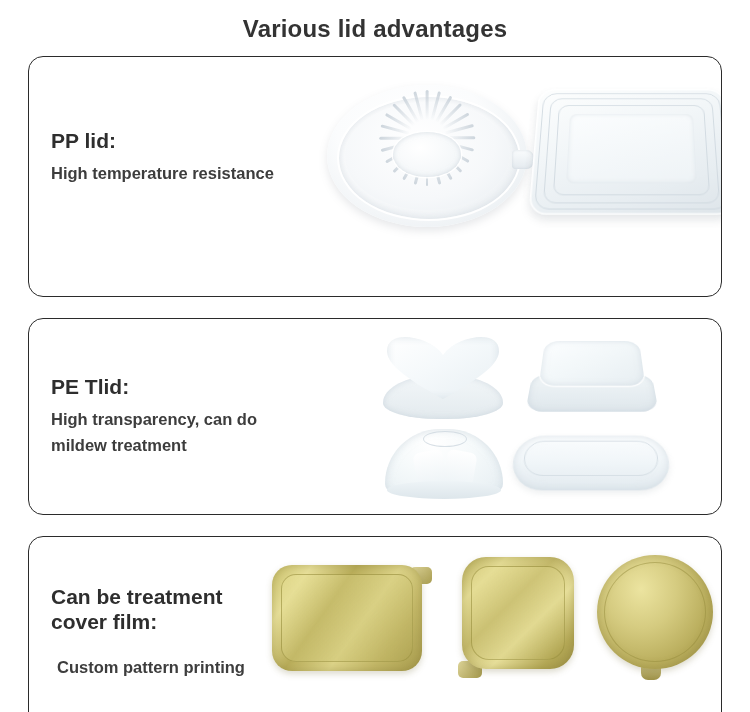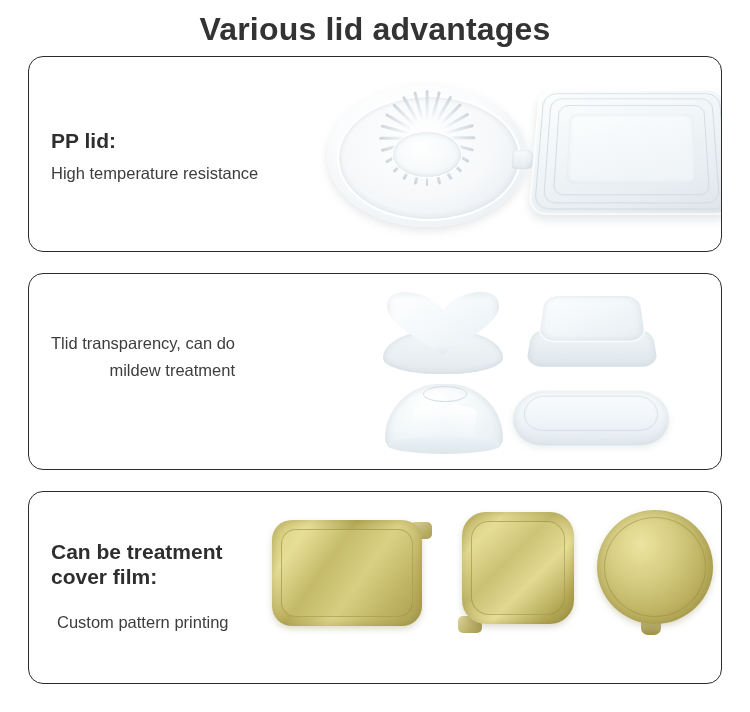--- a/index.html
+++ b/index.html
@@ -11,21 +11,21 @@
     width: 750px;
     height: 712px;
     font-family: "Liberation Sans", sans-serif;
     color: #3a3a3a;
     overflow: hidden;
     position: relative;
   }
 
   .page-title {
     text-align: center;
-    font-size: 32px;
+    font-size: 24px;
     font-weight: bold;
     color: #333333;
     letter-spacing: 0.2px;
     margin: 0;
     padding-top: 12px;
     height: 34px;
     line-height: 34px;
   }
 
   .panels {
@@ -38,21 +38,21 @@
   .panel {
     position: relative;
     border: 1.4px solid #2b2b2b;
     border-radius: 15px;
     background: #ffffff;
     box-sizing: border-box;
     overflow: hidden;
   }
   .panel + .panel { margin-top: 21px; }
 
-  .panel-1 { height: 196px; }
+  .panel-1 { height: 241px; }
   .panel-2 { height: 197px; }
   .panel-3 { height: 193px; }
 
   .panel-text {
     position: absolute;
     left: 22px;
     z-index: 5;
   }
   .panel-1 .panel-text { top: 72px; }
   .panel-2 .panel-text { top: 56px; }
@@ -61,26 +61,25 @@
   .panel-heading {
     font-size: 21px;
     font-weight: bold;
     color: #2e2e2e;
     line-height: 1.18;
     margin: 0 0 6px 0;
     white-space: pre-line;
   }
   .panel-desc {
     font-size: 16.5px;
-    font-weight: normal;
+    font-weight: bold;
     color: #3d3d3d;
     line-height: 1.62;
     margin: 0;
     white-space: pre-line;
-    text-align: right;
   }
   .panel-3 .panel-desc { padding-left: 6px; margin-top: 19px; }
 
   
   .stage {
     position: absolute;
     top: 0;
     left: 0;
     right: 0;
     bottom: 0;
@@ -386,21 +385,22 @@
       </div>
 
       <div class="art oval-lid">
         <div class="o-body"></div>
         <div class="o-inner"></div>
       </div>
 
     </div>
 
     <div class="panel-text">
-      <p class="panel-desc">Tlid transparency, can do
+      <p class="panel-heading">PE Tlid:</p>
+      <p class="panel-desc">High transparency, can do
 mildew treatment</p>
     </div>
   </section>
 
   <section class="panel panel-3">
     <div class="stage">
 
       <div class="art gold-rect">
         <div class="g-tab"></div>
         <div class="g-body"></div>

